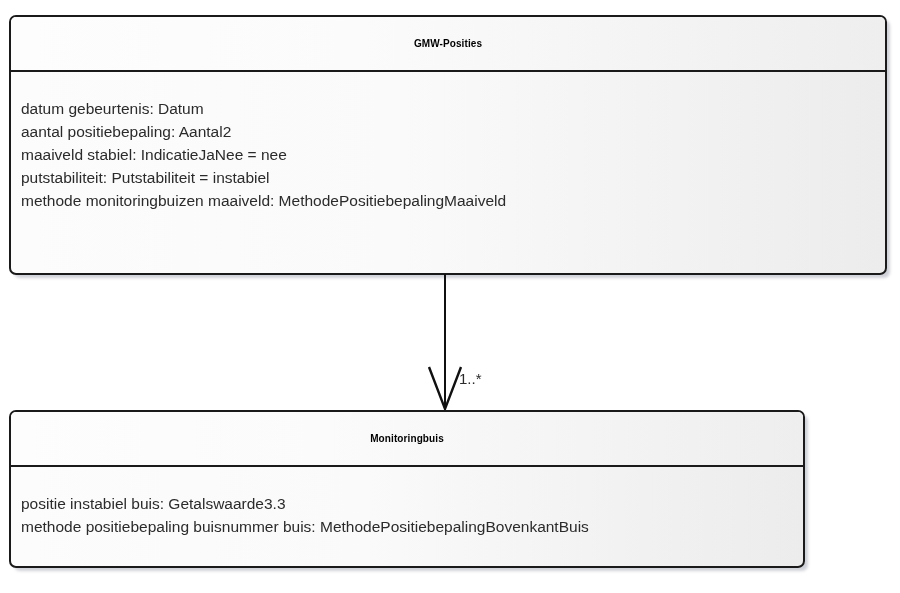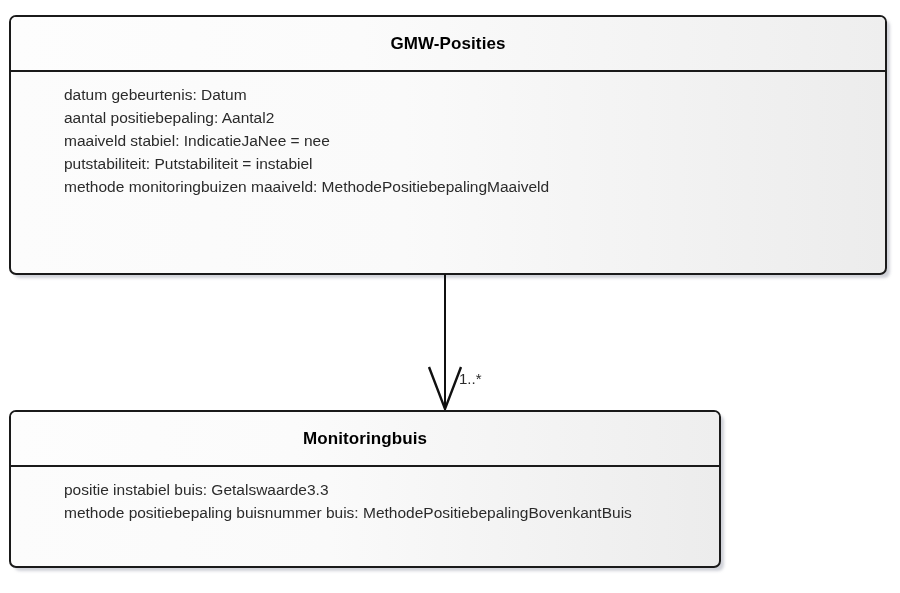--- a/index.html
+++ b/index.html
@@ -38,31 +38,30 @@
     box-sizing: border-box;
     height: 55px;
     display: flex;
     align-items: center;
     justify-content: center;
     border-bottom: 2px solid #1a1a1a;
     background: linear-gradient(to right, #fdfdfd 0%, #fbfbfb 40%, #eeeeee 100%);
   }
 
   .uml-class-name {
-    font-size: 17px;
+    font-size: 10px;
     font-weight: bold;
     color: #000000;
     letter-spacing: 0.1px;
     white-space: nowrap;
   }
 
   .uml-class-attributes {
     box-sizing: border-box;
-    padding: 11px 0 6px 10px;
-    margin-left: 43px;
+    padding: 25px 0 6px 10px;
   }
 
   .uml-attribute {
     font-size: 15.5px;
     line-height: 23px;
     color: #2b2b2b;
     white-space: nowrap;
   }
 
   
@@ -104,21 +103,21 @@
   </div>
 
   <div class="connector" style="left:0; top:0; width:900px; height:593px;">
     <div class="connector-line" style="left:444px; top:274px; height:135px;"></div>
     <svg class="connector-arrow" style="left:427px; top:365px;" width="36" height="48" viewBox="0 0 36 48">
       <path d="M 2 2 L 18 44 L 34 2" fill="none" stroke="#101010" stroke-width="2.4"></path>
     </svg>
     <span class="connector-label" style="left:459px; top:370px;">1..*</span>
   </div>
 
-  <div class="uml-class" style="left:9px; top:410px; width:712px; height:158px;">
+  <div class="uml-class" style="left:9px; top:410px; width:796px; height:158px;">
     <div class="uml-class-header">
       <span class="uml-class-name">Monitoringbuis</span>
     </div>
     <div class="uml-class-attributes">
       <div class="uml-attribute">positie instabiel buis: Getalswaarde3.3</div>
       <div class="uml-attribute">methode positiebepaling buisnummer buis: MethodePositiebepalingBovenkantBuis</div>
     </div>
   </div>
 
 </div>

